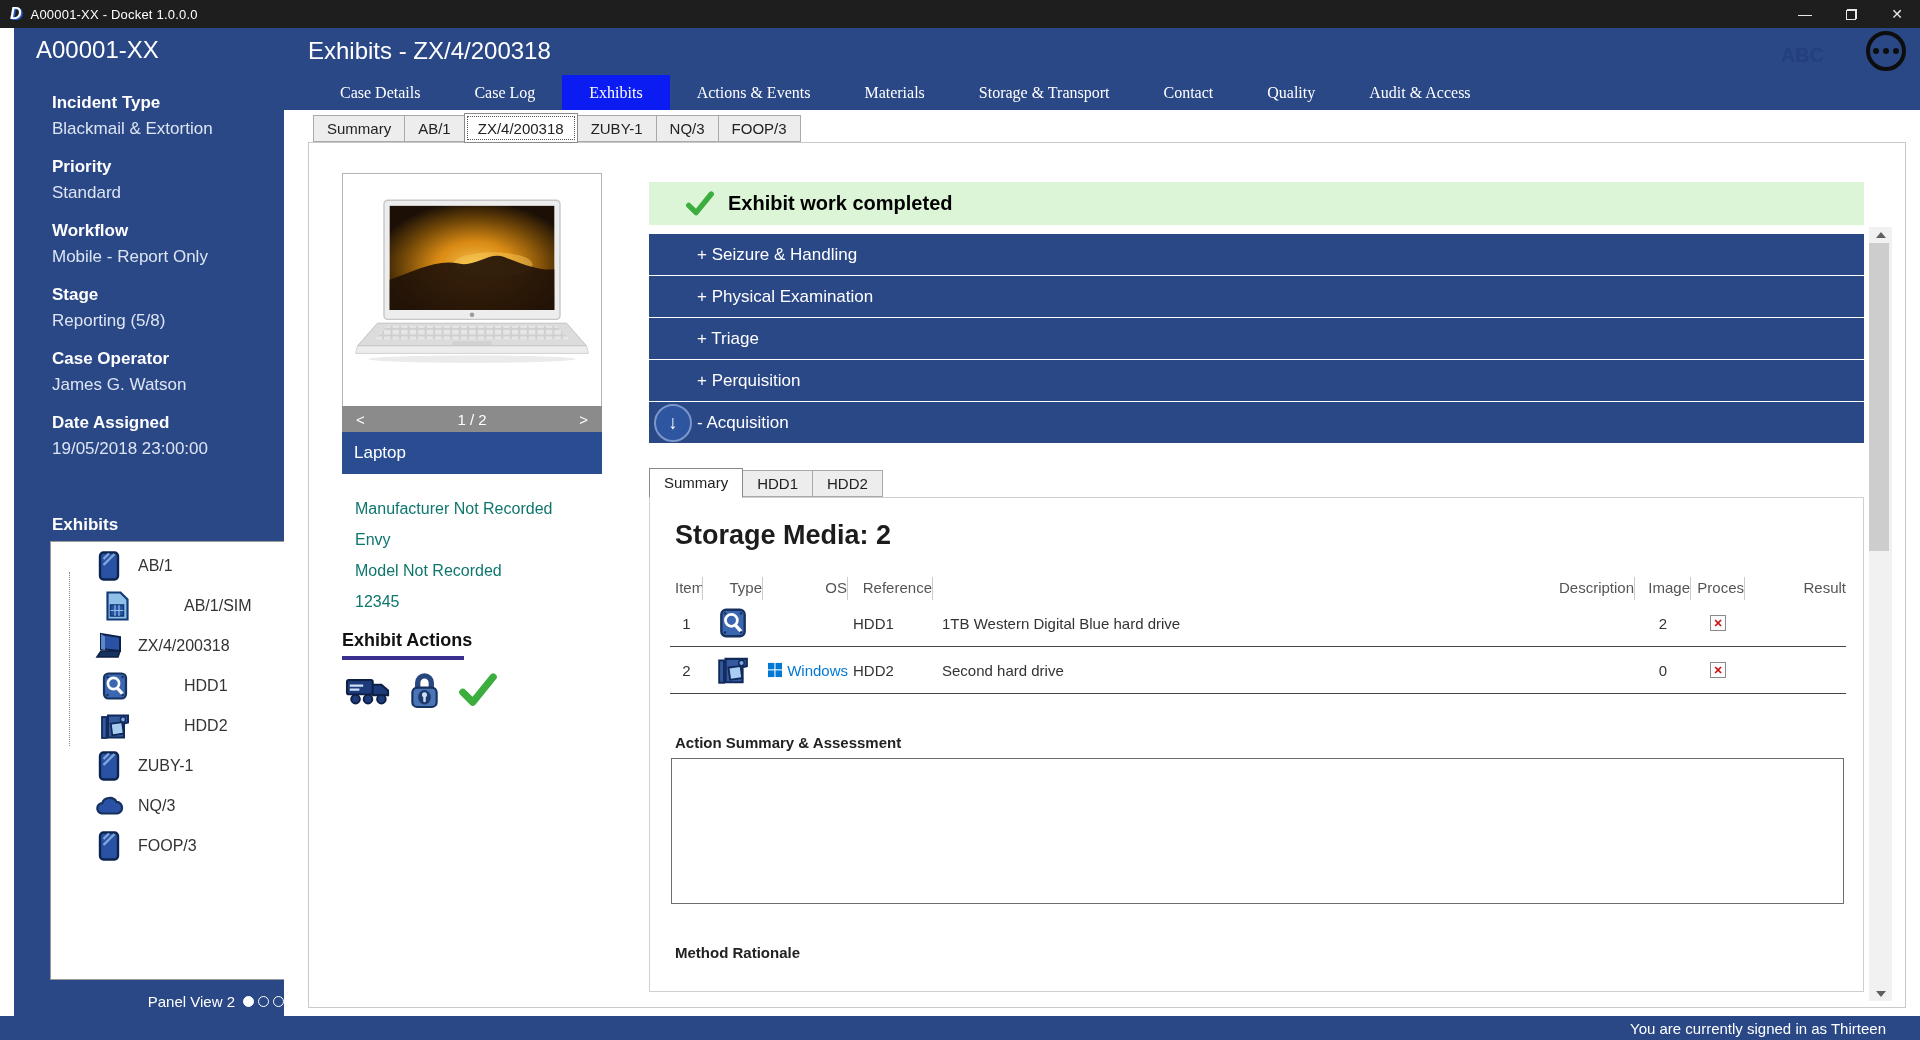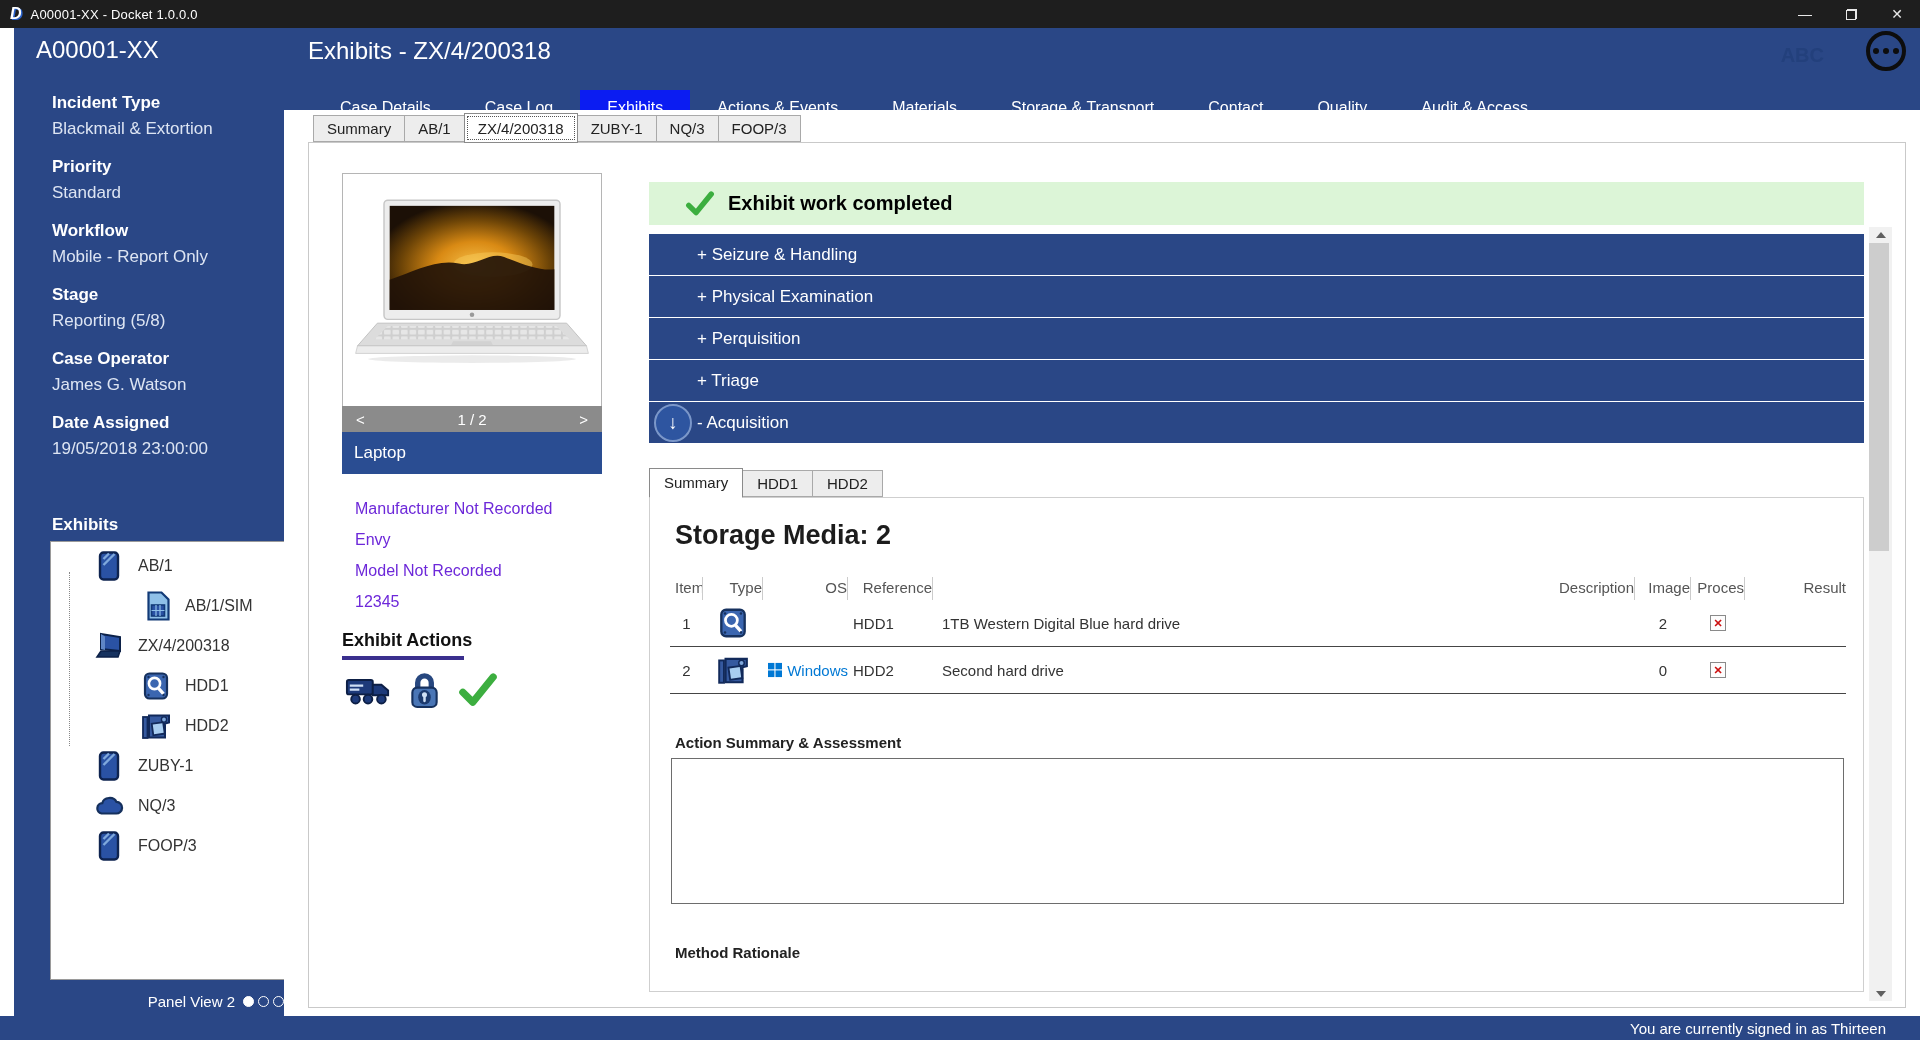--- a/index.html
+++ b/index.html
@@ -29,54 +29,54 @@
   .sfield .lab{font-weight:700;font-size:17px;line-height:26px;color:#fff;}
   .sfield .val{font-size:17px;line-height:25px;color:#dde5f3;}
   .exhibits-label{position:absolute;left:38px;top:487px;font-weight:700;font-size:17px;}
   .tree-panel{position:absolute;left:36px;top:513px;width:242px;height:437px;background:#fff;
               border:1px solid #9a9a9a;color:#333;overflow:hidden;}
   .tree{position:relative;padding-top:4px;}
   .tree:before{content:"";position:absolute;left:18px;top:30px;bottom:120px;border-left:1px dotted #888;}
   .tree-row{position:relative;height:40px;display:flex;align-items:center;font-size:16px;z-index:1;}
   .tree-row .ti{width:32px;height:32px;flex:0 0 32px;margin-right:13px;}
   .tree-row.lvl1{padding-left:42px;}
-  .tree-row.lvl2{padding-left:89px;}
+  .tree-row.lvl2{padding-left:48px;gap:40px;}
   .panel-view{position:absolute;bottom:6px;right:14px;display:flex;align-items:center;font-size:15px;color:#fff;}
   .pv-dots{display:flex;align-items:center;margin-left:8px;gap:4px;}
   .pv-dot{width:11px;height:11px;border-radius:50%;border:1.5px solid #fff;box-sizing:border-box;}
   .pv-dot.on{background:#fff;}
   
   .mainblue{position:absolute;left:284px;top:28px;right:0;height:82px;background:#2a4786;}
   .main-title{position:absolute;left:24px;top:9px;font-size:24px;color:#fff;}
   .abc-mark{position:absolute;right:96px;top:16px;font-size:20px;font-weight:700;color:#23407c;}
   .ellipsis-btn{position:absolute;right:14px;top:3px;width:40px;height:40px;border-radius:50%;
                 border:4px solid #0d0d0d;box-sizing:border-box;display:flex;align-items:center;
                 justify-content:center;gap:4px;}
   .ellipsis-btn .dot{width:6px;height:6px;border-radius:50%;background:#0d0d0d;}
-  .navrow{position:absolute;left:29px;top:62px;height:35px;display:flex;}
+  .navrow{position:absolute;left:29px;top:47px;height:35px;display:flex;font-family:Liberation Serif, serif;}
   .nav-tab{padding:0 27px;display:flex;align-items:center;font-size:16px;color:#fff;white-space:nowrap;}
   .nav-tab.active{background:#0b1cf2;}
   
   .content{position:absolute;left:284px;top:110px;right:0;bottom:24px;background:#fff;}
   .subtabs{position:absolute;left:29px;top:3px;display:flex;align-items:flex-end;z-index:4;}
   .subtab{background:#ededed;border:1px solid #a9a9a9;margin-right:-1px;padding:4px 13px 4px;
           font-size:15px;color:#222;}
   .subtab.active{background:#fff;border-color:#8a8a8a;padding:6px 13px 5px;position:relative;z-index:5;
                  outline:1px dotted #555;outline-offset:-4px;margin-bottom:-1px;}
   .content-inner{position:absolute;left:24px;top:32px;right:14px;bottom:8px;border:1px solid #c9c9c9;
                  background:#fff;}
   
   .exh-img-box{position:absolute;left:33px;top:30px;width:258px;height:233px;border:1px solid #b5b5b5;
                background:#fff;display:flex;align-items:center;justify-content:center;}
   .exh-pager{position:absolute;left:33px;top:263px;width:260px;height:26px;background:#8b8b8b;color:#fff;
              display:flex;align-items:center;justify-content:space-between;padding:0 14px;
              box-sizing:border-box;font-size:15px;}
   .exh-type{position:absolute;left:33px;top:289px;width:260px;height:42px;background:#2a4d92;color:#fff;
             display:flex;align-items:center;padding-left:12px;box-sizing:border-box;font-size:17px;}
-  .exh-details{position:absolute;left:46px;top:350px;font-size:16px;color:#6d28d9;line-height:31px;}
+  .exh-details{position:absolute;left:46px;top:350px;font-size:16px;color:#0f766e;line-height:31px;}
   .exh-actions-label{position:absolute;left:33px;top:487px;font-size:18px;font-weight:700;color:#111;}
   .exh-actions-rule{position:absolute;left:33px;top:513px;width:122px;height:4px;background:#3a2f8e;}
   .exh-action-icons{position:absolute;left:36px;top:527px;display:flex;align-items:center;gap:17px;}
   
   .rpanel{position:absolute;left:340px;top:39px;width:1215px;}
   .banner{height:43px;background:#dcf5d7;display:flex;align-items:center;font-size:20px;font-weight:700;color:#000;padding-left:24px;}
   .banner .bic{width:30px;height:26px;margin:0 13px 0 12px;}
   .acc-bar{height:41px;background:#2a4786;color:#fff;display:flex;align-items:center;padding-left:48px;
            font-size:17px;margin-top:1px;position:relative;box-sizing:border-box;}
   .acc-bar.first{margin-top:9px;text-align:right;}
@@ -384,22 +384,22 @@
 
       <div class="rpanel">
         <div class="banner">
           <svg class="bic">
               <use href="#i-check"></use>
             </svg>
           <span>Exhibit work completed</span>
         </div>
         <div class="acc-bar first">+ Seizure &amp; Handling</div>
         <div class="acc-bar">+ Physical Examination</div>
+        <div class="acc-bar">+ Triage</div>
         <div class="acc-bar">+ Perquisition</div>
-        <div class="acc-bar">+ Triage</div>
         <div class="acc-bar">
           <span class="acc-circ">↓</span>
           <span>- Acquisition</span>
         </div>
 
         <div class="acqtabs">
           <div class="acqtab active">Summary</div>
           <div class="acqtab">HDD1</div>
           <div class="acqtab">HDD2</div>
         </div>

